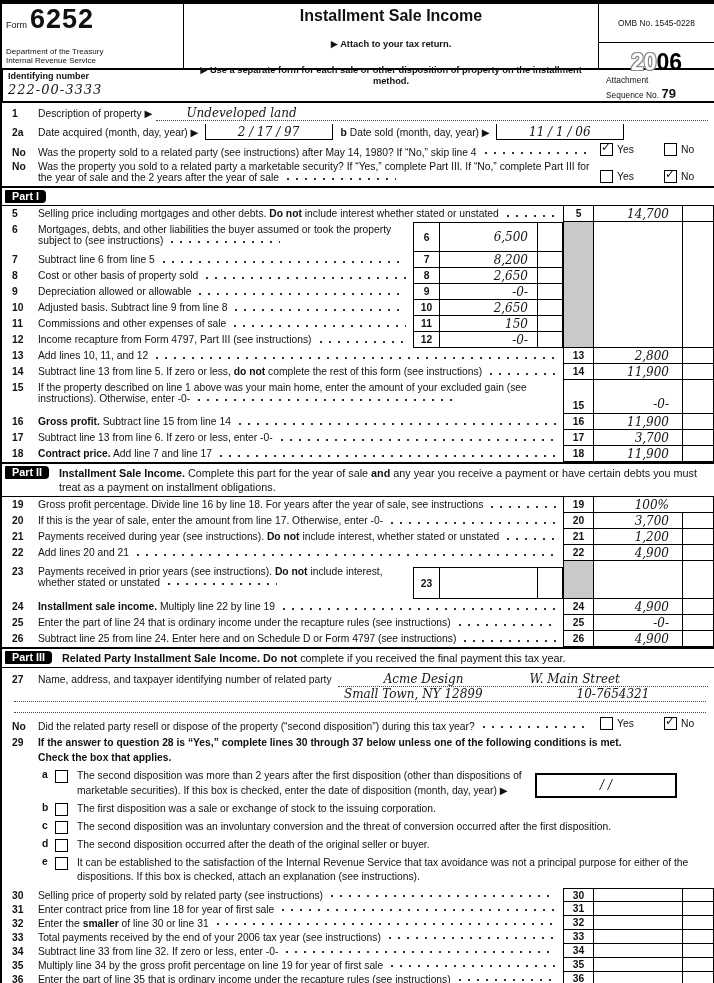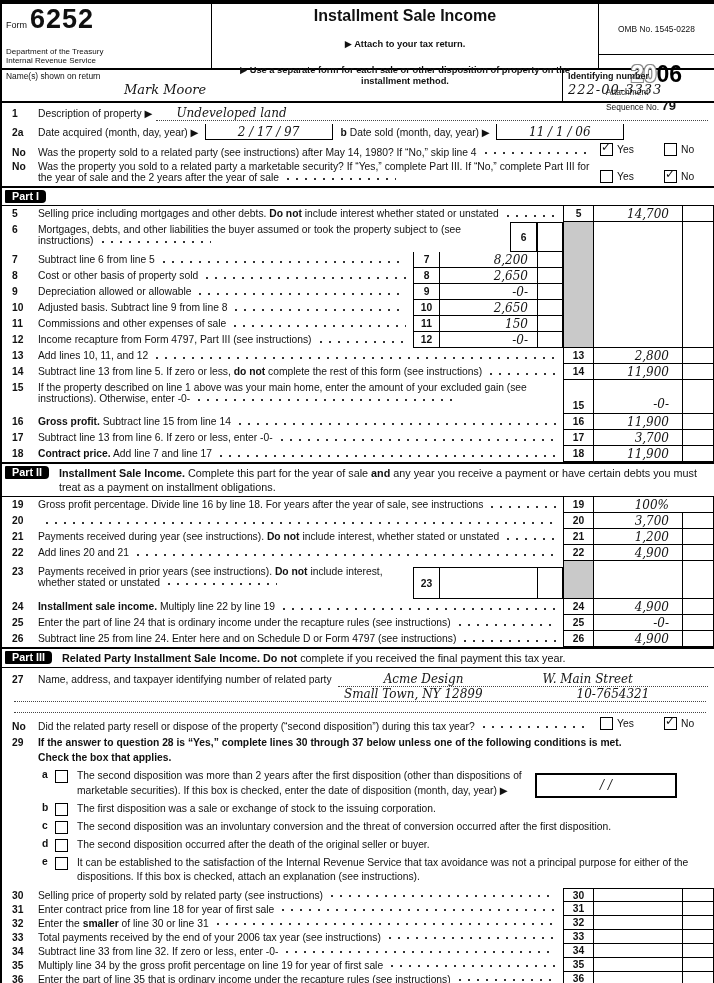--- a/index.html
+++ b/index.html
@@ -5,49 +5,49 @@
   html,body{margin:0;padding:0;background:#e8e8e8;}
   .page{width:714px;height:983px;margin:0 auto;background:#fff;color:#111;
     font-family:"Liberation Sans","DejaVu Sans",sans-serif;font-size:10.3px;
     box-sizing:border-box;border-top:4px solid #000;border-left:2px solid #000;
     overflow:hidden;position:relative;}
   b{font-weight:bold;}
   .hw{font-family:"DejaVu Serif",serif;font-style:italic;font-size:12px;color:#141414;}
 
   
   .hdr{display:flex;border-bottom:2px solid #000;height:66px;box-sizing:border-box;}
-  .hdr-left{width:210px;border-right:1px solid #000;padding:3px 4px 2px;display:flex;flex-direction:column;justify-content:space-between;box-sizing:border-box;}
+  .hdr-left{width:182px;border-right:1px solid #000;padding:3px 4px 2px;display:flex;flex-direction:column;justify-content:space-between;box-sizing:border-box;}
   .form-word{font-size:9px;}
   .form-num{font-size:27px;font-weight:bold;letter-spacing:1px;line-height:0.9;}
   .agency{font-size:8px;line-height:1.2;}
   .hdr-center{flex:1;text-align:center;padding:2px 4px;}
   .hdr-title{font-size:16px;font-weight:bold;margin-top:1px;}
   .hdr-note{font-size:9.3px;font-weight:bold;margin-top:14px;line-height:1.25;}
   .hdr-right{width:116px;border-left:1px solid #000;box-sizing:border-box;display:flex;flex-direction:column;}
-  .omb{font-size:8.4px;text-align:center;border-bottom:1px solid #000;padding:20px 0;}
+  .omb{font-size:8.4px;text-align:center;border-bottom:1px solid #000;padding:14px 0;}
   .year{font-size:23px;text-align:center;line-height:1.1;margin-top:7px;}
   .y20{font-weight:bold;color:#fff;text-shadow:-1px -1px 0 #8a8a8a,1px -1px 0 #8a8a8a,-1px 1px 0 #8a8a8a,1px 1px 0 #8a8a8a;}
   .y06{font-weight:bold;color:#000;}
   .attach{font-size:8.4px;text-align:left;padding-left:7px;line-height:1.3;}
   .seq-no{font-size:13px;font-weight:bold;}
 
   
   .name-row{display:flex;border-bottom:2px solid #000;height:33px;box-sizing:border-box;}
   .name-left{flex:1;padding:1px 4px;}
   .small-label{font-size:8.4px;}
   .name-value{margin-left:118px;margin-top:1px;font-size:13px;}
   .id-box{width:152px;border-left:1px solid #000;padding:1px 5px;box-sizing:border-box;}
   .id-label{font-weight:bold;font-size:9px;}
   .id-value{font-size:13px;margin-top:1px;letter-spacing:1px;}
 
   
   .iline{display:flex;align-items:baseline;padding:3px 6px 0 10px;}
   .ln{font-weight:bold;width:26px;flex:none;}
   .dotline{flex:1;border-bottom:1px dotted #444;display:flex;align-items:baseline;height:14px;margin-left:4px;}
-  .entry-ind{margin-left:20px;}
+  .entry-ind{margin-left:30px;}
   .datebox{width:126px;border:1px solid #000;border-top:none;height:15px;display:flex;align-items:center;justify-content:center;margin:0 6px;flex:none;}
   .blabel{font-weight:bold;margin:0 3px 0 2px;}
   .fill{flex:1 1 10px;align-self:flex-end;height:4px;margin:0 5px 3px 7px;
     background-image:radial-gradient(circle at 2px 2px,#333 1px,transparent 1.4px);
     background-size:9px 4px;background-repeat:repeat-x;background-position:0 100%;}
   .idots{display:inline-block;height:4px;margin-left:7px;
     background-image:radial-gradient(circle at 2px 2px,#333 1px,transparent 1.4px);
     background-size:9px 4px;background-repeat:repeat-x;background-position:0 100%;}
   .idots-sm{width:110px;}.idots-lg{width:260px;}
   .cbgroup{display:flex;align-items:center;flex:none;margin-left:6px;}
@@ -75,21 +75,21 @@
   .nl{border-left:none;}
   .vbot{align-items:flex-end;padding-bottom:2px;}
   .ic{flex:none;display:flex;align-items:center;box-sizing:border-box;border-bottom:1px solid #000;}
   .ic-no{width:27px;border-left:1px solid #000;border-right:1px solid #000;justify-content:center;font-weight:bold;}
   .ic-amt{width:97px;justify-content:flex-end;padding-right:9px;}
   .ic-cents{width:26px;border-left:1px solid #000;border-right:1px solid #000;}
   .it{border-top:1px solid #000;}
 
   
   .row27{display:flex;align-items:baseline;padding:4px 6px 0 10px;justify-content:space-between;}
-  .dot27{flex:1;border-bottom:1px dotted #444;display:flex;align-items:baseline;height:14px;margin-left:6px;gap:13px;}
+  .dot27{flex:1;border-bottom:1px dotted #444;display:flex;align-items:baseline;height:14px;margin-left:6px;}
   .e27a{margin-left:46px;}.e27b{margin-left:66px;}
   .dotfull{border-bottom:1px dotted #444;display:flex;align-items:baseline;height:14px;margin:0 8px 0 12px;}
   .dotfull .e27c{margin-left:330px;}.dotfull .e27d{margin-left:94px;}
   .dotempty{height:10px;margin:0 8px 2px 12px;border-bottom:1px dotted #444;}
   .crow{display:flex;align-items:flex-start;padding:3px 6px 0 40px;}
   .cletter{font-weight:bold;width:13px;flex:none;}
   .crow .cb{margin:1px 9px 0 0;}
   .ctext{flex:1;line-height:1.45;}
   .r29row{display:flex;align-items:baseline;padding:4px 6px 0 10px;}
   .r29text{flex:1;max-width:608px;font-weight:bold;line-height:1.45;}
@@ -123,24 +123,20 @@
       </div>
       <div class="attach">
         <div>Attachment</div>
         <div><span>Sequence No.</span>
         <span class="seq-no">79</span></div>
       </div>
     </div>
   </div>
 
   <div class="name-row">
-    <div class="name-left">
-      <div class="small-label">Name(s) shown on return</div>
-      <div class="name-value hw">Mark Moore</div>
-    </div>
     <div class="id-box">
       <div class="id-label">Identifying number</div>
       <div class="id-value hw">222-00-3333</div>
     </div>
   </div>
 
   <div class="iline">
     <span class="ln">1</span>
     <span class="lt">Description of property ▶</span>
     <span class="dotline">
@@ -212,20 +208,23 @@
       </div>
     <div class="oc oc-cents"></div>
   </div>
 
   <div class="frow h30">
     <div class="rtext">
       <span class="ln">6</span>
       <span class="lt"><span>Mortgages, debts, and other liabilities the buyer assumed or took the property subject to (see instructions)</span><span class="idots idots-sm"></span></span>
     </div>
     <div class="ic ic-no it">6</div>
+    <div class="ic ic-amt it">
+        <span class="hw">6,500</span>
+      </div>
     <div class="ic ic-cents it"></div>
     <div class="oc oc-no gray nb"></div>
     <div class="oc oc-amt nb"></div>
     <div class="oc oc-cents nb"></div>
   </div>
 
   <div class="frow h16">
     <div class="rtext">
         <span class="ln">7</span>
         <span class="lt">Subtract line 6 from line 5</span>
@@ -401,20 +400,21 @@
       </div>
     <div class="oc oc-no">19</div>
     <div class="oc oc-amt">
         <span class="hw">100%</span>
       </div>
     <div class="oc oc-cents nl"></div>
   </div>
   <div class="frow h16">
     <div class="rtext">
         <span class="ln">20</span>
+        <span class="lt">If this is the year of sale, enter the amount from line 17. Otherwise, enter -0-</span>
         <span class="fill"></span>
       </div>
     <div class="oc oc-no">20</div>
     <div class="oc oc-amt">
         <span class="hw">3,700</span>
       </div>
     <div class="oc oc-cents"></div>
   </div>
   <div class="frow h16">
     <div class="rtext">

